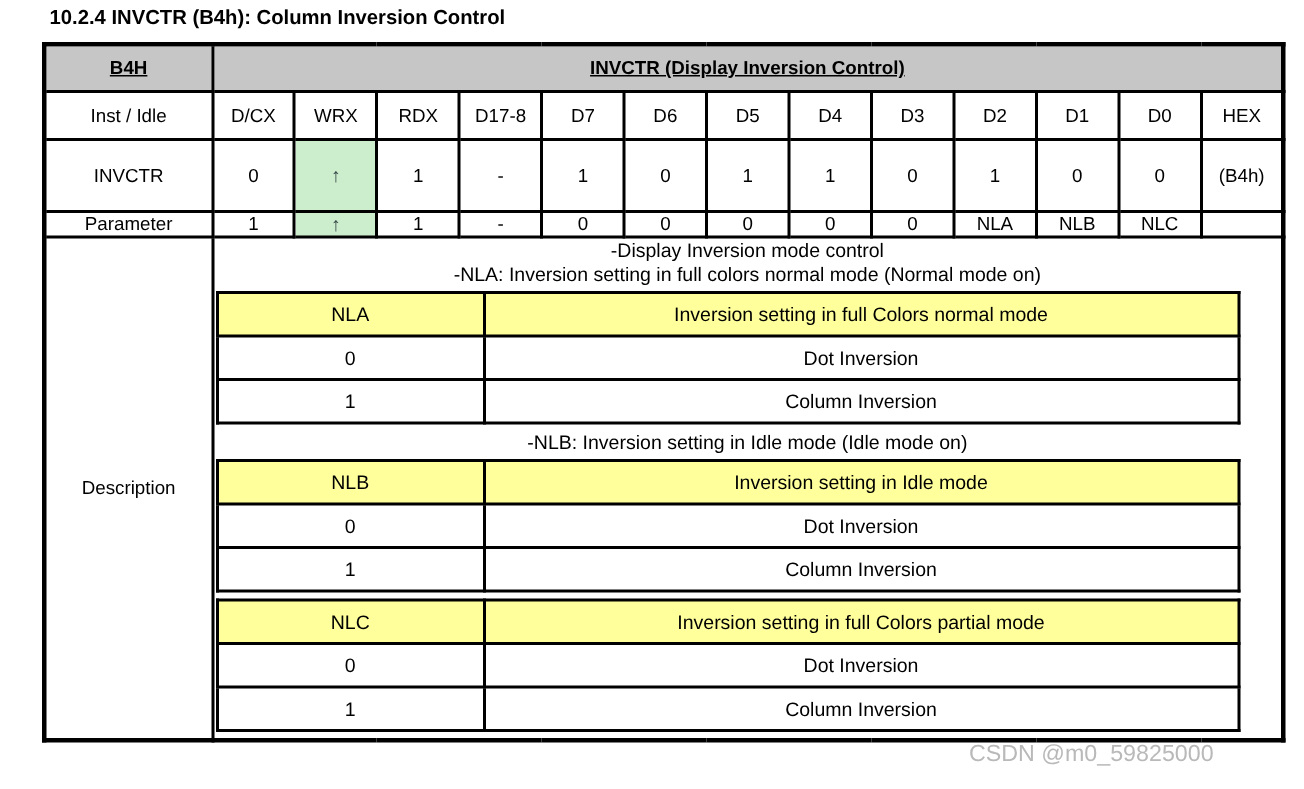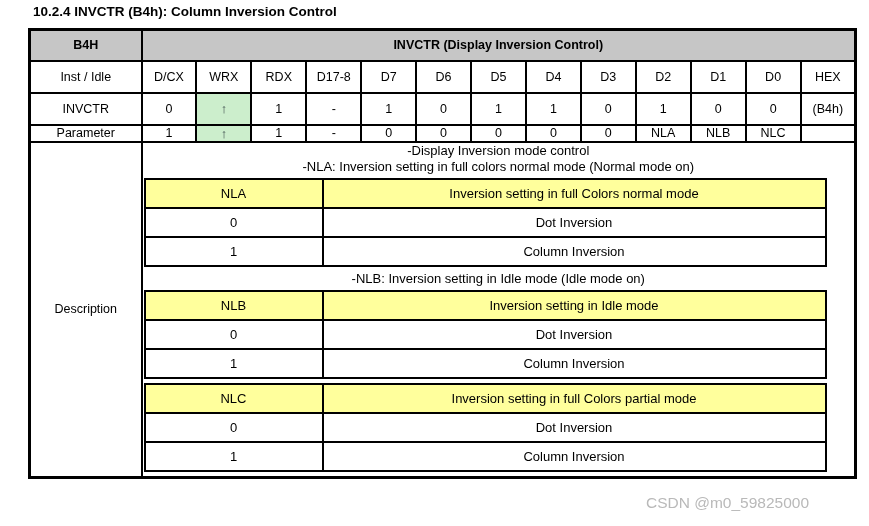--- a/index.html
+++ b/index.html
@@ -27,26 +27,27 @@
     border: 2px solid #000;
     text-align: center;
     vertical-align: middle;
     padding: 0;
     font-size: 12.5px;
     overflow: hidden;
   }
   col.c-label { width: 112px; }
   tr.r-head   { height: 31px; }
   tr.r-cols   { height: 32px; }
-  tr.r-bits1  { height: 32px; }
+  tr.r-bits1  { height: 48px; }
   tr.r-bits2  { height: 16px; }
   td.gray {
     background: var(--header-gray, #c6c6c6);
     font-weight: bold;
     font-size: 13.5px;
+    text-decoration: underline;
   }
   td.row-label { font-size: 13.5px; }
   td.green { background: var(--green, #cceecc); }
   .arrow-glyph { color: #3a4a4a; font-size: 13px; }
   td.hex-cell { font-size: 12px; }
   td.desc-label { font-size: 13.5px; }
   td.desc-cell {
     text-align: left;
     vertical-align: top;
     padding: 1px 3px 0 3px;

